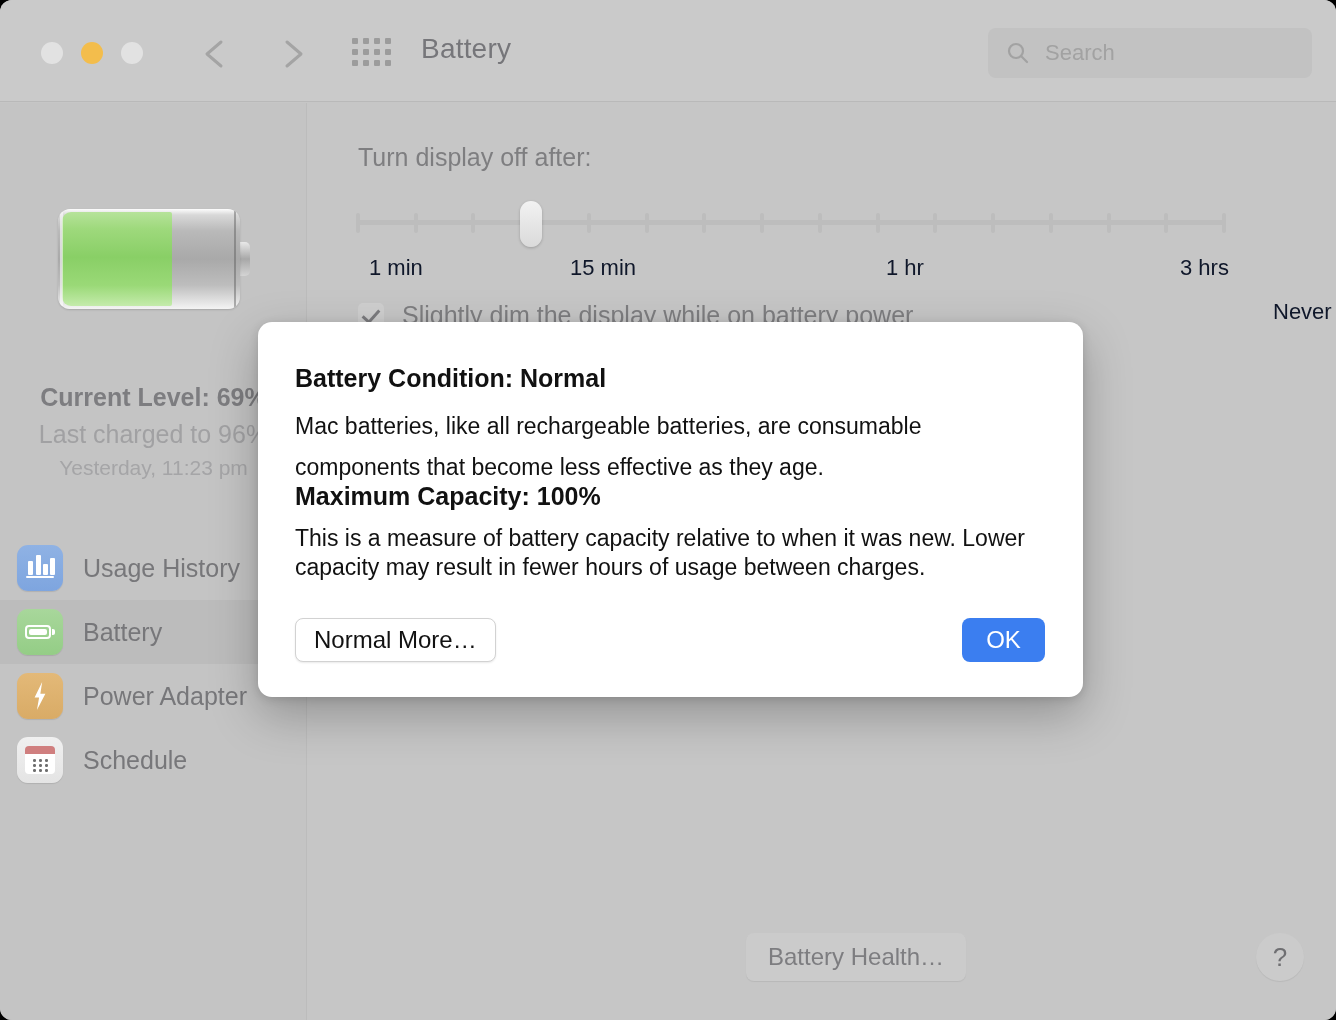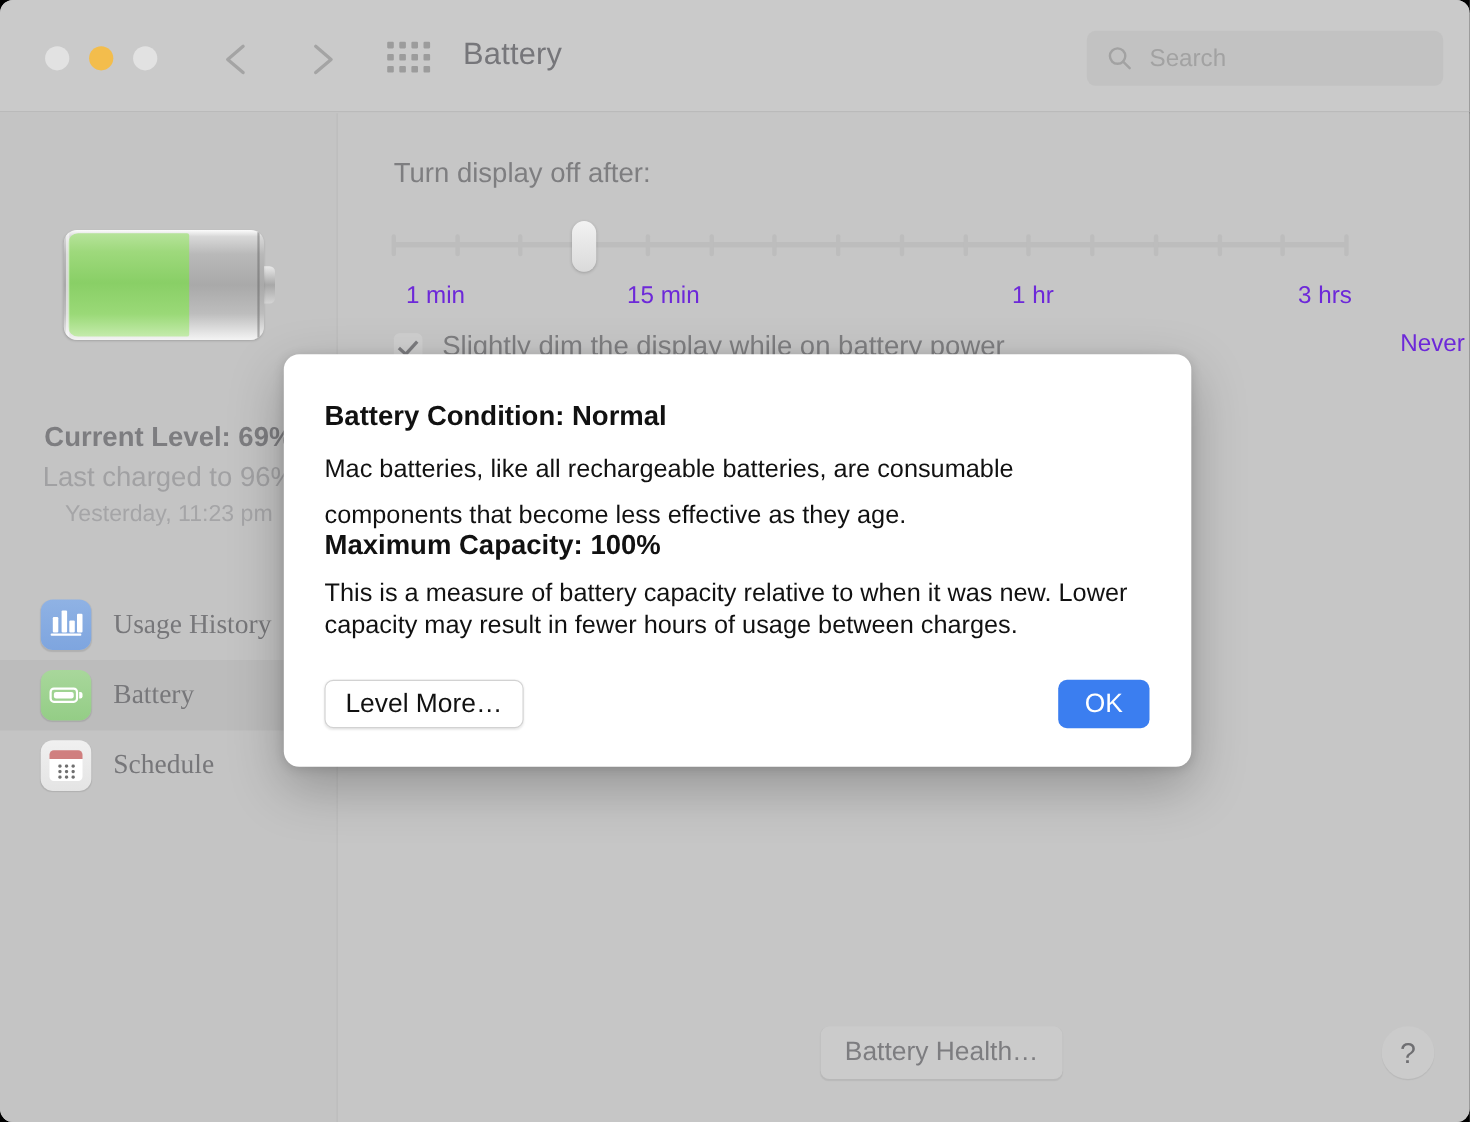--- a/index.html
+++ b/index.html
@@ -188,23 +188,22 @@
     position: absolute;
     left: 0;
     top: 433px;
     width: 307px;
   }
   .side-item {
     position: relative;
     height: 64px;
     display: flex;
     align-items: center;
-    padding-left: 37px;
+    padding-left: 17px;
     box-sizing: border-box;
-    font-family: Liberation Serif, serif;
   }
   .side-item.selected { background: #bcbcbc; }
   .side-icon {
     width: 46px;
     height: 46px;
     border-radius: 11px;
     position: relative;
     flex: 0 0 auto;
     box-shadow: 0 1px 1px rgba(0,0,0,.10);
   }
@@ -291,21 +290,21 @@
     width: 22px;
     height: 46px;
     background: linear-gradient(to bottom,#f2f2f2,#dadada);
     border-radius: 11px;
     box-shadow: 0 1px 3px rgba(0,0,0,.22);
   }
   .slider-tick-label {
     position: absolute;
     top: 152px;
     font-size: 22px;
-    color: #6d28d9;
+    color: #0f172a;
     white-space: nowrap;
   }
 
   #dim-row {
     position: absolute;
     left: 50px; top: 198px;
     display: flex;
     align-items: center;
   }
   #dim-checkbox {
@@ -529,20 +528,26 @@
       </div>
 
       <div class="side-item selected">
         <div class="side-icon ic-battery">
           <span class="shell"></span>
           <span class="tip"></span>
         </div>
         <div class="side-label">Battery</div>
       </div>
 
+      <div class="side-item">
+        <div class="side-icon ic-power">
+          <span class="bolt"></span>
+        </div>
+        <div class="side-label">Power Adapter</div>
+      </div>
 
       <div class="side-item">
         <div class="side-icon ic-schedule">
           <span class="top"></span>
           <span class="body"></span>
           <span class="dot" style="left:16px;top:22px"></span>
           <span class="dot" style="left:22px;top:22px"></span>
           <span class="dot" style="left:28px;top:22px"></span>
           <span class="dot" style="left:16px;top:27px"></span>
           <span class="dot" style="left:22px;top:27px"></span>
@@ -580,21 +585,21 @@
           <div class="tick" style="left: 748.533px;"></div>
           <div class="tick" style="left: 806.267px;"></div>
           <div class="tick" style="left: 864px;"></div>
         </div>
       <div id="slider-thumb" style="left: 162.2px;"></div>
     </div>
 
     <div id="slider-labels">
         <div class="slider-tick-label" style="left: 61px;">1 min</div>
         <div class="slider-tick-label" style="left: 262px;">15 min</div>
-        <div class="slider-tick-label" style="left: 612px;">1 hr</div>
+        <div class="slider-tick-label" style="left: 578px;">1 hr</div>
         <div class="slider-tick-label" style="left: 872px;">3 hrs</div>
         <div class="slider-tick-label" style="left: 965px; margin-top: 44px;">Never</div>
       </div>
 
     <div id="dim-row">
       <div id="dim-checkbox"></div>
       <div id="dim-label">Slightly dim the display while on battery power</div>
     </div>
 
     <div class="bg-text" id="bg-text-1">g routine so it can</div>
@@ -605,17 +610,17 @@
       <div class="pref-button" id="btn-battery-health">Battery Health…</div>
       <div id="btn-help">?</div>
     </div>
   </div>
 
   <div id="dialog">
     <div id="dlg-title-1">Battery Condition: Normal</div>
     <div id="dlg-body-1">Mac batteries, like all rechargeable batteries, are consumable components that become less effective as they age.</div>
     <div id="dlg-title-2">Maximum Capacity: 100%</div>
     <div id="dlg-body-2">This is a measure of battery capacity relative to when it was new. Lower capacity may result in fewer hours of usage between charges.</div>
-    <div id="btn-learn-more">Level More…</div>
+    <div id="btn-learn-more">Normal More…</div>
     <div id="btn-ok" style="background: rgb(59, 126, 240);">OK</div>
   </div>
 
 </div>
 
 </body></html>

